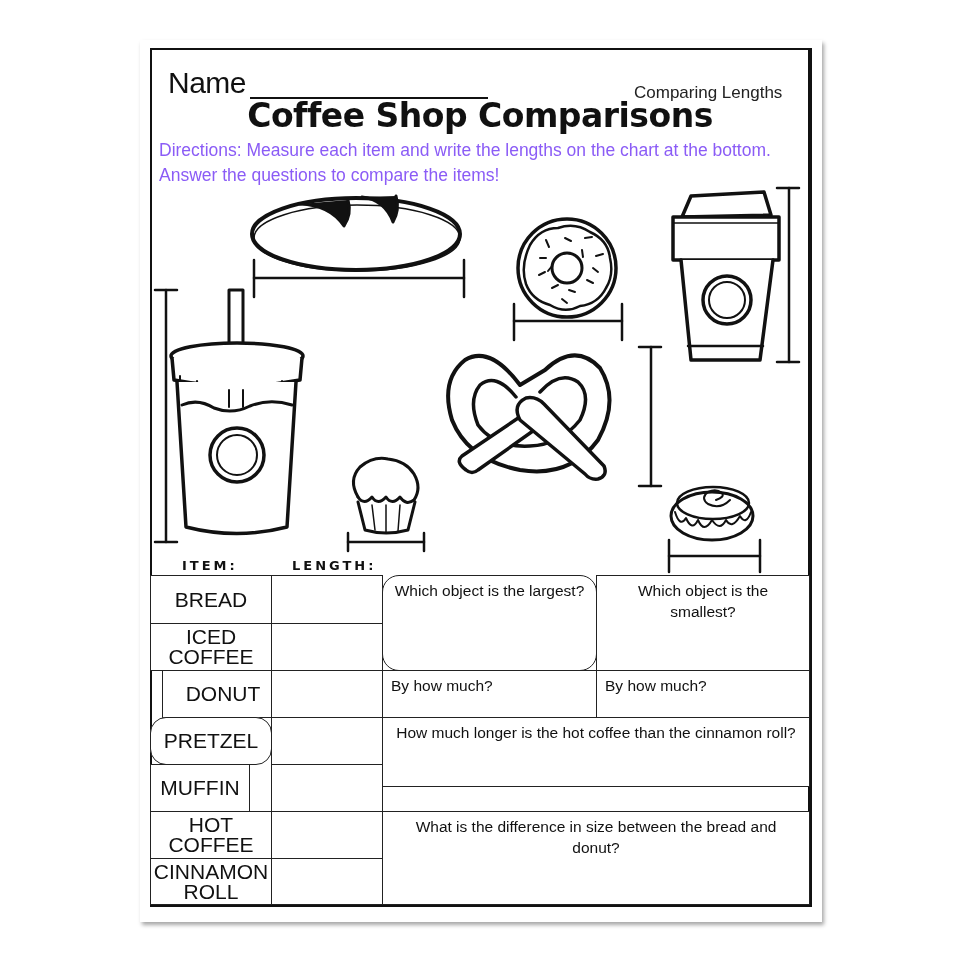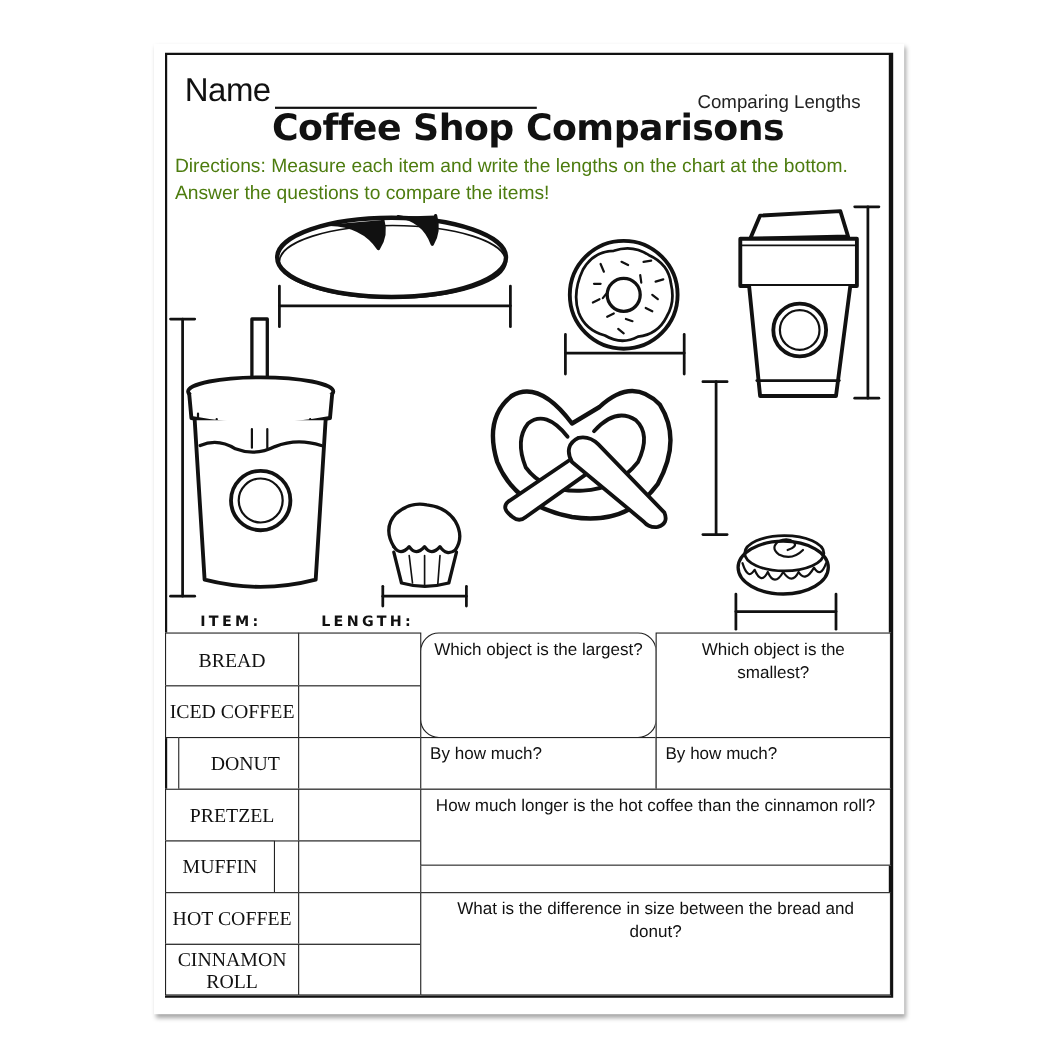--- a/index.html
+++ b/index.html
@@ -9,26 +9,26 @@
            box-shadow: 2px 3px 4px rgba(0,0,0,0.35); }
   .frame { position:absolute; left:150px; top:48px; width:656px; height:853px;
            border:2px solid #111; border-right-width:4px; border-bottom-width:4px; background:#fff; }
   .abs { position:absolute; }
   .subject { left:634px; top:55px; font-size:17px; color:#222; font-family:"Liberation Sans", sans-serif;margin-top:28px; }
   .name-label { left:168px; top:66px; font-size:30px; font-family:"Liberation Sans", sans-serif; font-weight:300; letter-spacing:-0.5px; color:#111; }
   .name-line { left:250px; top:97px; width:238px; height:0; border-top:2px solid #111; }
   .title { left:150px; width:660px; top:96px; text-align:center; font-size:33px; font-weight:bold;
            font-family:"DejaVu Sans", sans-serif; letter-spacing:-0.5px; }
   .directions { left:159px; top:138px; width:650px; font-size:17.5px; line-height:25px;
-                font-family:"Liberation Sans", sans-serif; color:#4d7c0f; }
+                font-family:"Liberation Sans", sans-serif; color:#8b5cf6; }
   svg.art { position:absolute; left:0; top:0; }
   .hdr { top:558px; font-size:13px; font-weight:bold; letter-spacing:3px; font-family:"DejaVu Sans", sans-serif; }
   .cell { position:absolute; box-sizing:border-box; border:1.5px solid #222; background:#fff; }
   .item-label { display:flex; align-items:center; justify-content:center; text-align:center;
-                font-size:18px; font-family:Liberation Serif, serif; line-height:20px; color:#111; }
+                font-size:21px; font-family:Liberation Sans, sans-serif; line-height:20px; color:#111; }
   .q-center { text-align:center; font-size:15.5px; line-height:21px; padding:4px 10px 0 10px;
               font-family:"Liberation Sans", sans-serif; color:#111; }
   .q-left { text-align:left; font-size:15.5px; line-height:21px; padding:4px 8px 0 8px;
             font-family:"Liberation Sans", sans-serif; color:#111; }
 </style>
 </head>
 <body>
 
 <div class="paper"></div>
 <div class="frame"></div>
@@ -145,21 +145,21 @@
 
 <div class="cell item-label" style="left:150px;top:575px;width:122px;height:49px;">BREAD</div>
 <div class="cell" style="left:271px;top:575px;width:112px;height:49px;"></div>
 
 <div class="cell item-label" style="left:150px;top:623px;width:122px;height:48px;">ICED COFFEE</div>
 <div class="cell" style="left:271px;top:623px;width:112px;height:48px;"></div>
 
 <div class="cell item-label" style="left:150px;top:670px;width:122px;height:48px;margin-left:12px;">DONUT</div>
 <div class="cell" style="left:271px;top:670px;width:112px;height:48px;"></div>
 
-<div class="cell item-label" style="left:150px;top:717px;width:122px;height:48px;">PRETZEL</div>
+<div class="cell item-label" style="left:150px;top:717px;width:122px;height:48px;border-radius:16px;">PRETZEL</div>
 <div class="cell" style="left:271px;top:717px;width:112px;height:48px;"></div>
 
 <div class="cell item-label" style="left:150px;top:764px;width:100px;height:48px;">MUFFIN</div>
 <div class="cell" style="left:271px;top:764px;width:112px;height:48px;"></div>
 
 <div class="cell item-label" style="left:150px;top:811px;width:122px;height:48px;">HOT COFFEE</div>
 <div class="cell" style="left:271px;top:811px;width:112px;height:48px;"></div>
 
 <div class="cell item-label" style="left:150px;top:858px;width:122px;height:47px;padding:0 14px;">CINNAMON ROLL</div>
 <div class="cell" style="left:271px;top:858px;width:112px;height:47px;"></div>

